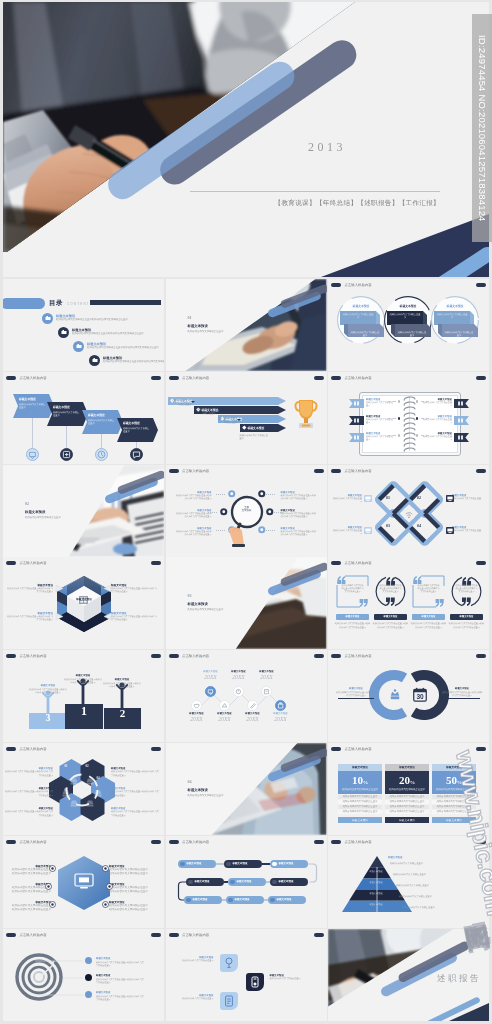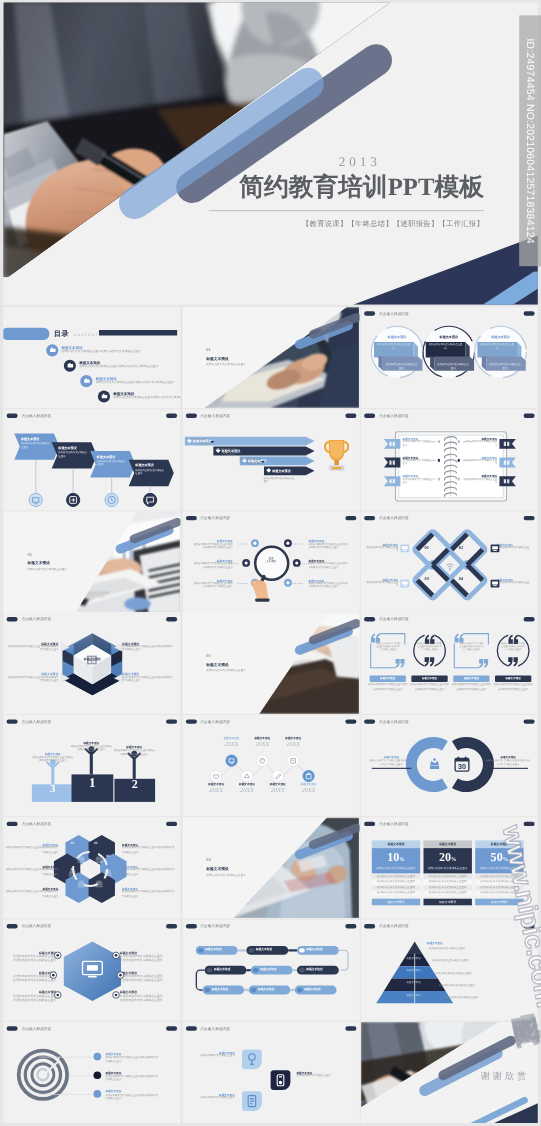--- a/index.html
+++ b/index.html
@@ -164,21 +164,20 @@
         <rect x="88" y="114" width="220" height="29" rx="14.5" fill="#7ba3d6" opacity=".7"></rect>
       </g>
 
       <path d="M486 212 L486 275 L318 275 Z" fill="#2c3658"></path>
       <g transform="rotate(-33 486 252)">
         <rect x="336" y="244" width="156" height="15" rx="7.5" fill="#7dabdd"></rect>
       </g>
     </svg>
 
     <div class="cov-txt cov-year" style="top:138px;">2013</div>
-    <div class="cov-txt cov-title" style="top:152px;">简约教育培训PPT模板</div>
     <div class="cov-rule"></div>
     <div class="cov-txt cov-sub" style="top:197px;">【教育说课】【年终总结】【述职报告】【工作汇报】</div>
   </div>
 
   <div class="grid" id="grid-mount">
       <div class="sl" style="left: 0px; top: 0px; width: 161px; height: 92px;">
         <div style="position:absolute;left:-2px;top:19px;width:44px;height:11px;border-radius:5.5px;background:#6f9ad1;"></div>
         <div style="position:absolute;left:46px;top:20px;font-size:6.5px;font-weight:bold;color:#2b3651;letter-spacing:.5px;">目录</div>
         <div style="position:absolute;left:64px;top:22.5px;font-size:3px;color:#a8b0ba;letter-spacing:1.2px;">CONTENT</div>
         <div style="position:absolute;left:87px;top:21px;right:3px;height:5px;background:#2b3651;"></div>
@@ -1249,21 +1248,21 @@
           </svg>
         </div>
         <svg width="110" height="50" viewBox="0 0 110 50" style="position:absolute;left:44px;top:12px;">
           <g transform="rotate(-27 55 25)">
             <rect x="2" y="24" width="84" height="10" rx="5" fill="#6f9ad1" opacity=".82"></rect>
           </g>
           <g transform="rotate(-27 62 19)">
             <rect x="22" y="16" width="78" height="9" rx="4.5" fill="#5f6883" opacity=".9"></rect>
           </g>
         </svg>
-        <div style="position:absolute;right:8px;top:44px;font-size:8.5px;color:#9da1a7;letter-spacing:2.5px;font-family:'Liberation Serif',serif;">谢谢欣赏</div>
+        <div style="position:absolute;right:8px;top:44px;font-size:8.5px;color:#9da1a7;letter-spacing:2.5px;font-family:'Liberation Serif',serif;">述职报告</div>
         <svg width="80" height="26" viewBox="0 0 80 26" style="position:absolute;right:0;bottom:0;">
           <path d="M80 8 V26 H40 Z" fill="#2b3651"></path>
           <g transform="rotate(-26 44 18)">
             <rect x="4" y="14" width="70" height="6" rx="3" fill="#7fa9d6"></rect>
           </g>
         </svg>
       </div>
     </div>
 
   <div class="wm-id">ID:24974454 NO:20210604125718384124</div>

